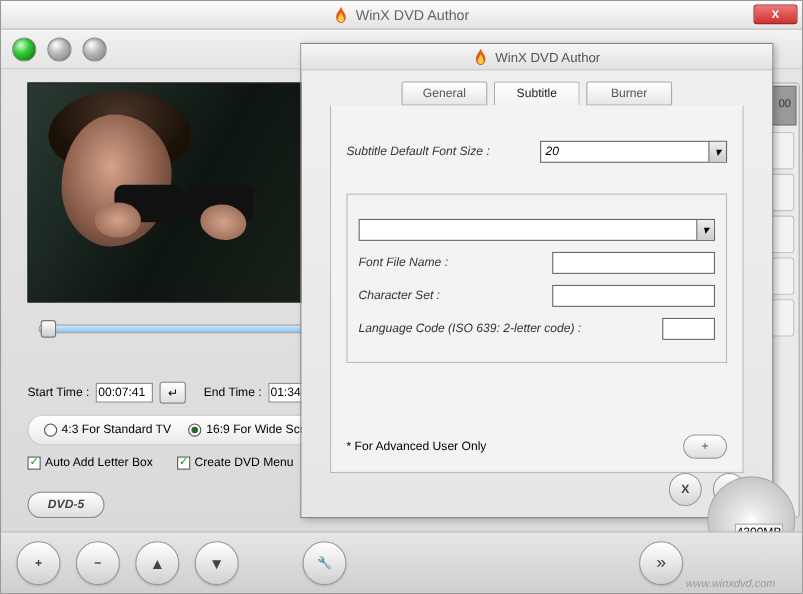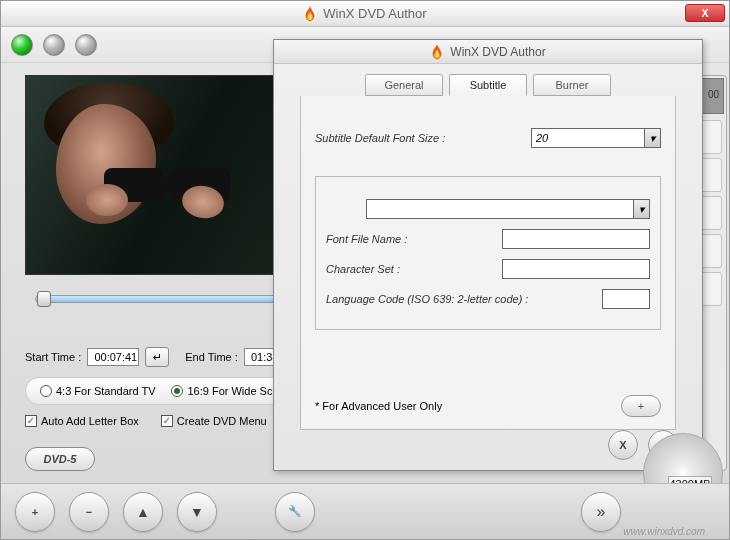--- a/index.html
+++ b/index.html
@@ -30,21 +30,21 @@
 .bin-bridge { position:absolute; left:52px; top:18px; width:24px; height:14px; background:#111; }
 .hand-blob { position:absolute; width:42px; height:32px; background: radial-gradient(#d4a28a,#8a5d4a); border-radius:50%; }
 .hand-blob.l { left:60px; top:108px; } .hand-blob.r { left:156px; top:110px; transform:rotate(10deg); }
 
 .scrub { position: absolute; top: 222px; left: 24px; width: 250px; height: 22px; }
 .scrub-track { position:absolute; top:8px; left:0; right:0; height:8px; border:1px solid #999; border-radius:4px; background:linear-gradient(#cfe7ff,#8cc3f0); }
 .scrub-thumb { position:absolute; left:2px; top:4px; width:14px; height:16px; background:linear-gradient(#fff,#ccc); border:1px solid #777; border-radius:3px; }
 .play-btn { position:absolute; top:218px; left:278px; width:18px; height:30px; border:1px solid #aaa; background:linear-gradient(#fff,#ddd); border-radius:3px; }
 
 .time-row { position: absolute; top: 282px; left: 14px; display:flex; align-items:center; gap:6px; }
-.time-row input { width: 52px; height: 18px; border:1px solid #888; text-align:right; padding:1px; }
+.time-row input { width: 52px; height: 18px; border:1px solid #888; text-align:left; padding:1px; }
 .swap-btn { width:24px; height:20px; border:1px solid #888; background:linear-gradient(#fff,#ddd); border-radius:3px; display:flex; align-items:center; justify-content:center; }
 
 .aspect-row { position:absolute; top:312px; left:14px; width:285px; height:28px; border:1px solid #ccc; border-radius:14px; background:linear-gradient(#fff,#eaeaea); display:flex; align-items:center; gap:16px; padding:0 14px; }
 .radio { width:12px; height:12px; border:1px solid #555; border-radius:50%; display:inline-flex; align-items:center; justify-content:center; margin-right:4px; background:#fff; }
 .radio.selected::after { content:""; width:6px; height:6px; border-radius:50%; background:#2a6a2a; }
 
 .check-row { position:absolute; top:350px; left:14px; display:flex; align-items:center; gap:22px; }
 .chk { width:12px; height:12px; border:1px solid #555; background:#fff; display:inline-flex; align-items:center; justify-content:center; margin-right:4px; }
 .chk.on::after { content:"✓"; color:#1a8a1a; font-size:10px; line-height:1; }
 
@@ -71,21 +71,21 @@
 .dialog-titlebar { height:24px; background:linear-gradient(#f7f7f7,#e0e0e0); border-bottom:1px solid #c4c4c4; display:flex; align-items:center; justify-content:center; }
 .dialog-title { font-size:12px; color:#555; }
 .tabs { display:flex; gap:6px; justify-content:center; margin-top:10px; }
 .tab { width:78px; height:22px; border:1px solid #aaa; background:linear-gradient(#fff,#e6e6e6); display:flex; align-items:center; justify-content:center; cursor:pointer; color:#555; border-radius:2px 2px 0 0; }
 .tab.active { background:linear-gradient(#fff,#f3f3f3); border-bottom-color:#f3f3f3; color:#222; }
 .tab-body { margin: 0 26px 12px 26px; padding: 22px 14px 12px 14px; border:1px solid #bbb; border-top:none; background:#f3f3f3; height:334px; position:relative; }
 
 .field-row { display:flex; align-items:center; margin:10px 0; gap:8px;font-style:italic; }
 .field-row label { flex:0 0 168px; color:#333; }
 .combo, .text-input { flex:1; height:20px; border:1px solid #666; background:#fff; display:flex; align-items:center; padding:0 4px; }
-.combo { position:relative;margin-left:40px; }
+.combo { position:relative; }
 .combo .arrow { position:absolute; right:0; top:0; bottom:0; width:16px; border-left:1px solid #666; background:linear-gradient(#eee,#ccc); display:flex; align-items:center; justify-content:center; }
 .short-input { width:48px; height:20px; border:1px solid #666; background:#fff; }
 
 fieldset.user-define { margin-top:28px; border:1px solid #bbb; padding:12px 10px 10px 10px; }
 fieldset.user-define legend { padding:0 4px; color:#444; }
 
 .advanced-row { position:absolute; left:14px; right:14px; bottom:12px; display:flex; align-items:center; justify-content:space-between; }
 .advanced-row .note { font-weight:normal; }
 .pill-btn { width:40px; height:22px; border:1px solid #999; border-radius:11px; background:linear-gradient(#fff,#ddd); display:flex; align-items:center; justify-content:center; font-size:16px; color:#555; cursor:pointer; }
 

